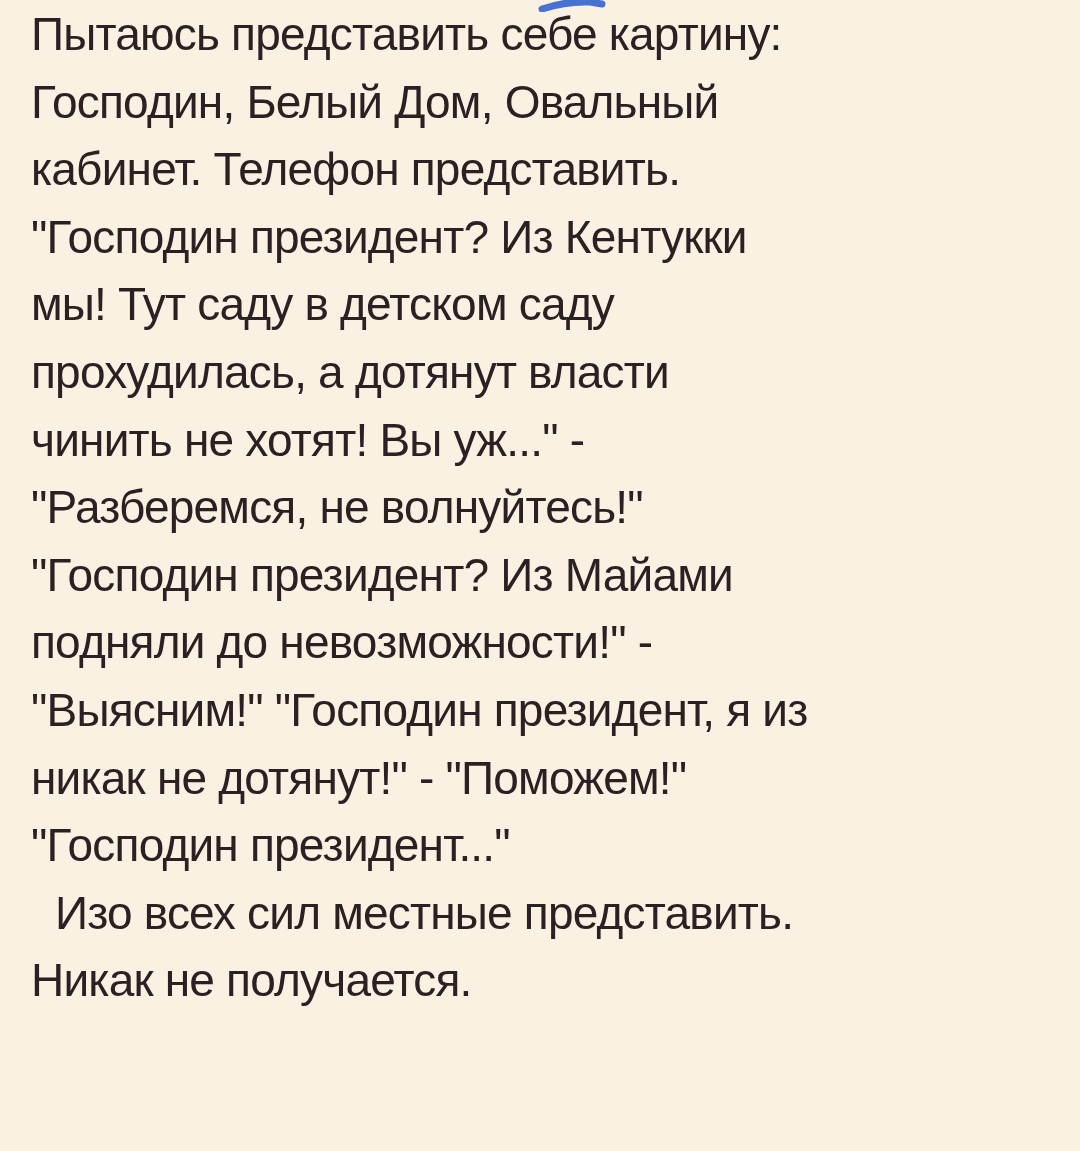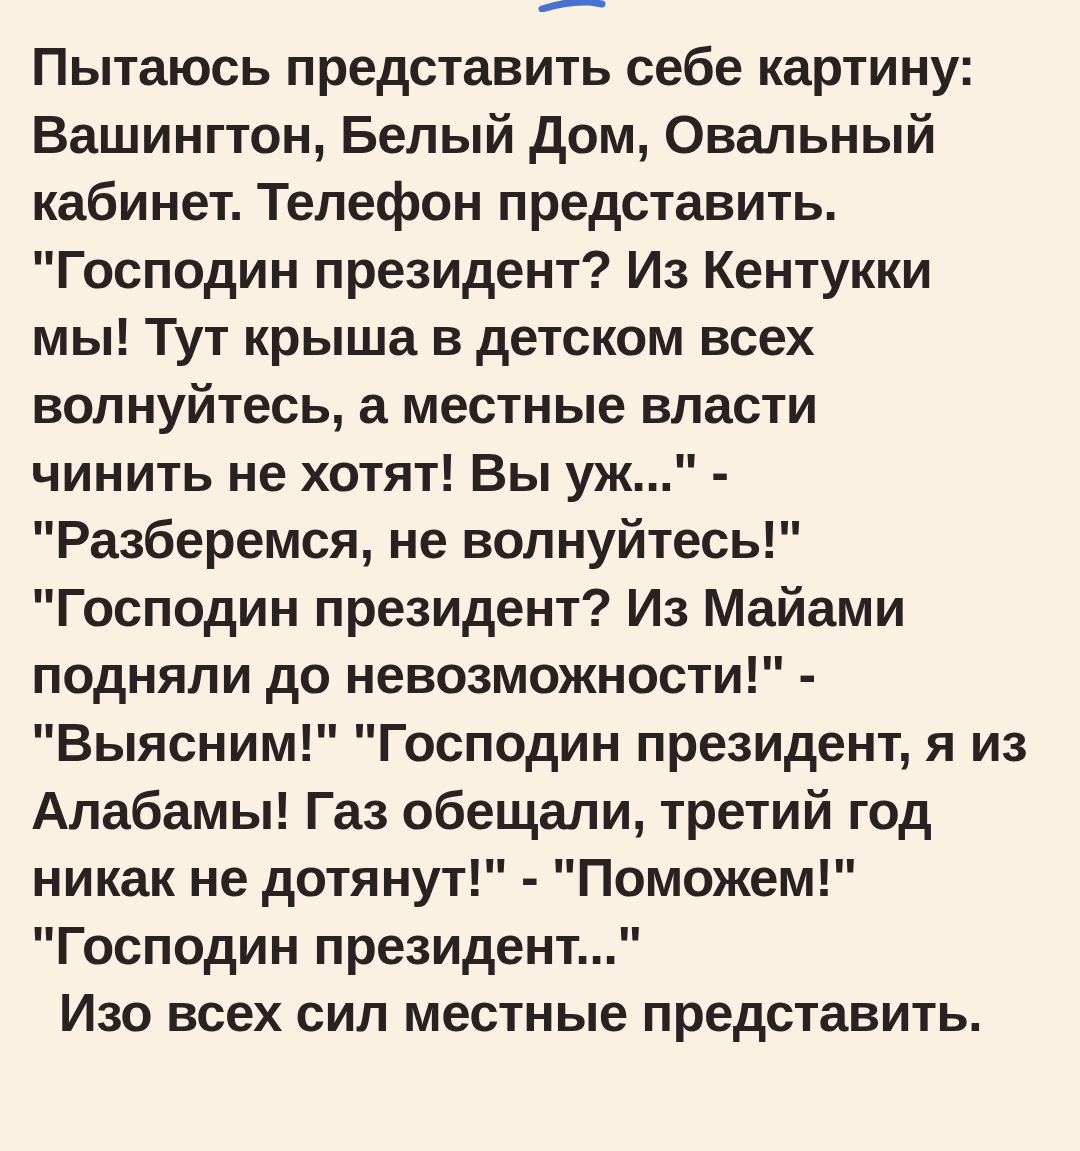--- a/index.html
+++ b/index.html
@@ -26,51 +26,50 @@
     width: 70px;
     height: 12px;
     pointer-events: none;
   }
   .text-block {
     position: absolute;
     top: 1px;
     left: 31px;
     right: 10px;
     color: #2a2123;
-    font-size: 53px;
+    font-size: 46px;
     line-height: 67.6px;
     letter-spacing: -0.8px;
-    font-weight: 700;
-    margin-top: 32px;
+    font-weight: 400;
   }
   .text-line {
     white-space: pre;   
     height: 67.6px;
   }
 </style>
 </head>
 <body>
 
 <div class="page">
 
   <svg class="blue-stroke" viewBox="0 0 70 12" xmlns="http://www.w3.org/2000/svg">
     <path d="M4,9 Q28,1 52,2 L64,4" fill="none" stroke="#3d6ad0" stroke-width="7" stroke-linecap="round" opacity="0.95"></path>
   </svg>
 
   <div class="text-block">
     <div class="text-line">Пытаюсь представить себе картину:</div>
-    <div class="text-line">Вашингтон, Белый Дом, Овальный</div>
+    <div class="text-line">Господин, Белый Дом, Овальный</div>
     <div class="text-line">кабинет. Телефон представить.</div>
     <div class="text-line">"Господин президент? Из Кентукки</div>
-    <div class="text-line">мы! Тут крыша в детском всех</div>
-    <div class="text-line">волнуйтесь, а местные власти</div>
+    <div class="text-line">мы! Тут саду в детском саду</div>
+    <div class="text-line">прохудилась, а дотянут власти</div>
     <div class="text-line">чинить не хотят! Вы уж..." -</div>
     <div class="text-line">"Разберемся, не волнуйтесь!"</div>
     <div class="text-line">"Господин президент? Из Майами</div>
     <div class="text-line">подняли до невозможности!" -</div>
     <div class="text-line">"Выясним!" "Господин президент, я из</div>
-    <div class="text-line">Алабамы! Газ обещали, третий год</div>
     <div class="text-line">никак не дотянут!" - "Поможем!"</div>
     <div class="text-line">"Господин президент..."</div>
     <div class="text-line">  Изо всех сил местные представить.</div>
+    <div class="text-line">Никак не получается.</div>
   </div>
 
 </div>
 
 </body></html>

